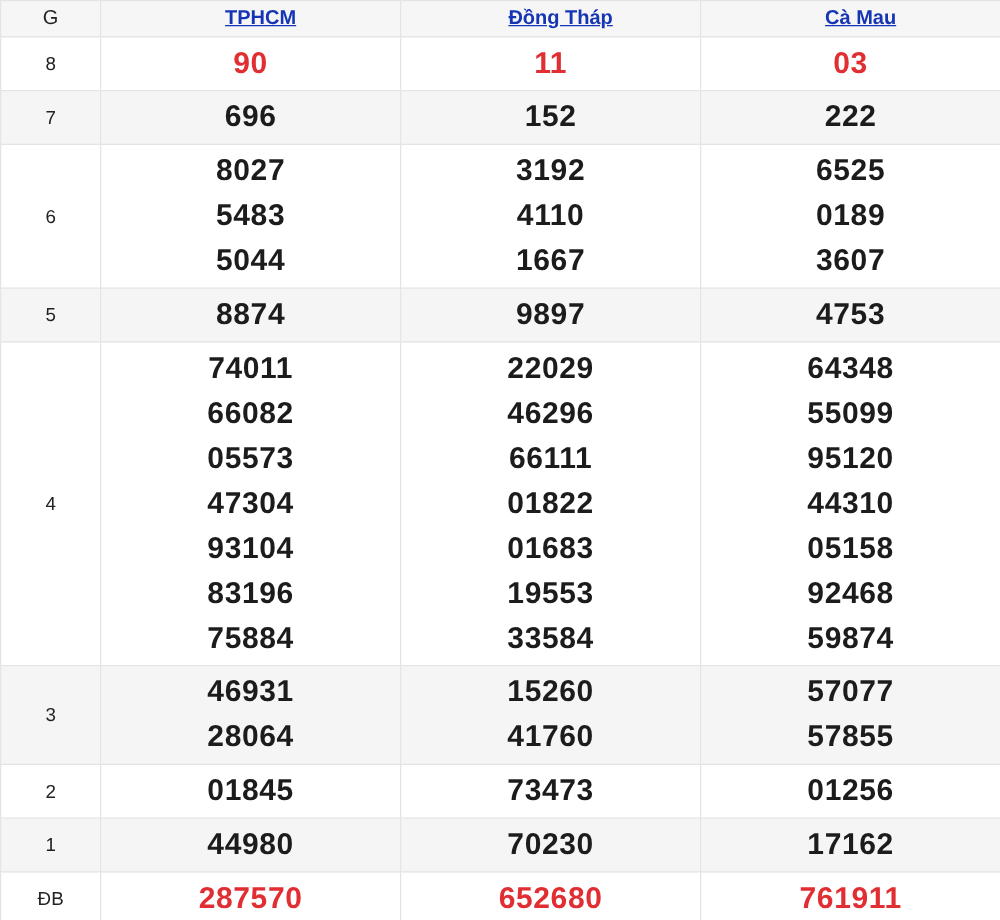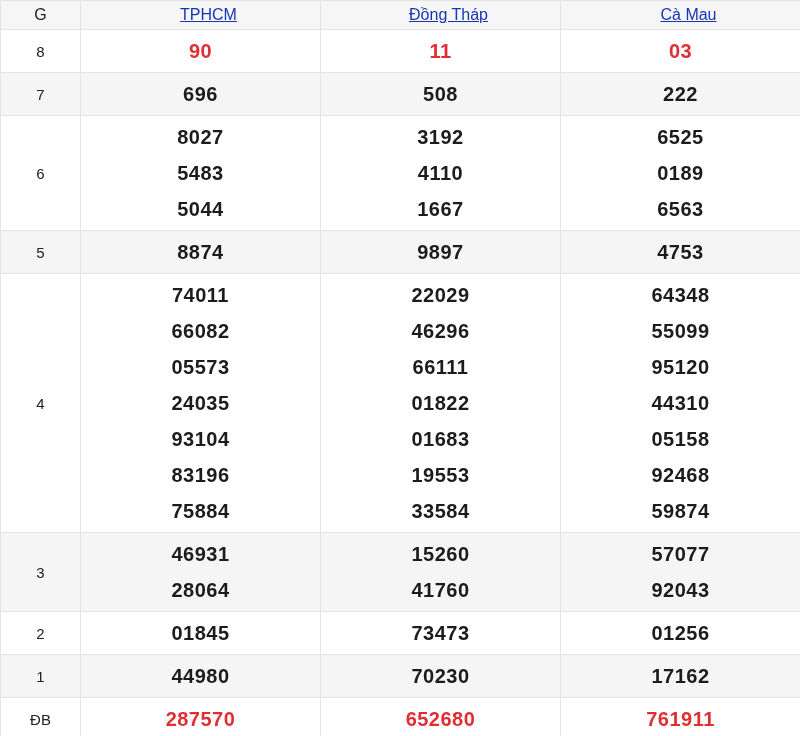--- a/index.html
+++ b/index.html
@@ -20,35 +20,35 @@
   thead th{
     background:var(--head-bg);
     font-size:16px;
     font-weight:700;
     padding:5px 0;
     color:#222222;
   }
   thead th.g-head{font-weight:400;}
   a.province-link{
     color:var(--link);
-    font-weight:400;
+    font-weight:700;
     text-decoration:underline;
     cursor:pointer;
     margin-left:16px;
   }
   tbody tr.alt{background:var(--alt);}
   td.label{
     font-size:15px;
     font-weight:400;
     color:#222222;
     padding:3px 0;
   }
   td.values{padding:3px 0;}
   .num{
-    font-size:20px;
+    font-size:24px;
     font-weight:700;
     line-height:36px;
     letter-spacing:0.5px;
     color:var(--text);
     text-align:center;
   }
   tr.red .num{color:var(--red);}
 </style>
 </head>
 <body>
@@ -87,63 +87,63 @@
           <td class="values">
             <div class="num">03</div>
           </td>
         </tr>
         <tr class="alt">
           <td class="label">7</td>
           <td class="values">
             <div class="num">696</div>
           </td>
           <td class="values">
-            <div class="num">508</div>
+            <div class="num">152</div>
           </td>
           <td class="values">
             <div class="num">222</div>
           </td>
         </tr>
         <tr>
           <td class="label">6</td>
           <td class="values">
             <div class="num">8027</div>
             <div class="num">5483</div>
             <div class="num">5044</div>
           </td>
           <td class="values">
             <div class="num">3192</div>
             <div class="num">4110</div>
             <div class="num">1667</div>
           </td>
           <td class="values">
             <div class="num">6525</div>
             <div class="num">0189</div>
-            <div class="num">6563</div>
+            <div class="num">3607</div>
           </td>
         </tr>
         <tr class="alt">
           <td class="label">5</td>
           <td class="values">
             <div class="num">8874</div>
           </td>
           <td class="values">
             <div class="num">9897</div>
           </td>
           <td class="values">
             <div class="num">4753</div>
           </td>
         </tr>
         <tr>
           <td class="label">4</td>
           <td class="values">
             <div class="num">74011</div>
             <div class="num">66082</div>
             <div class="num">05573</div>
-            <div class="num">24035</div>
+            <div class="num">47304</div>
             <div class="num">93104</div>
             <div class="num">83196</div>
             <div class="num">75884</div>
           </td>
           <td class="values">
             <div class="num">22029</div>
             <div class="num">46296</div>
             <div class="num">66111</div>
             <div class="num">01822</div>
             <div class="num">01683</div>
@@ -165,21 +165,21 @@
           <td class="values">
             <div class="num">46931</div>
             <div class="num">28064</div>
           </td>
           <td class="values">
             <div class="num">15260</div>
             <div class="num">41760</div>
           </td>
           <td class="values">
             <div class="num">57077</div>
-            <div class="num">92043</div>
+            <div class="num">57855</div>
           </td>
         </tr>
         <tr>
           <td class="label">2</td>
           <td class="values">
             <div class="num">01845</div>
           </td>
           <td class="values">
             <div class="num">73473</div>
           </td>

